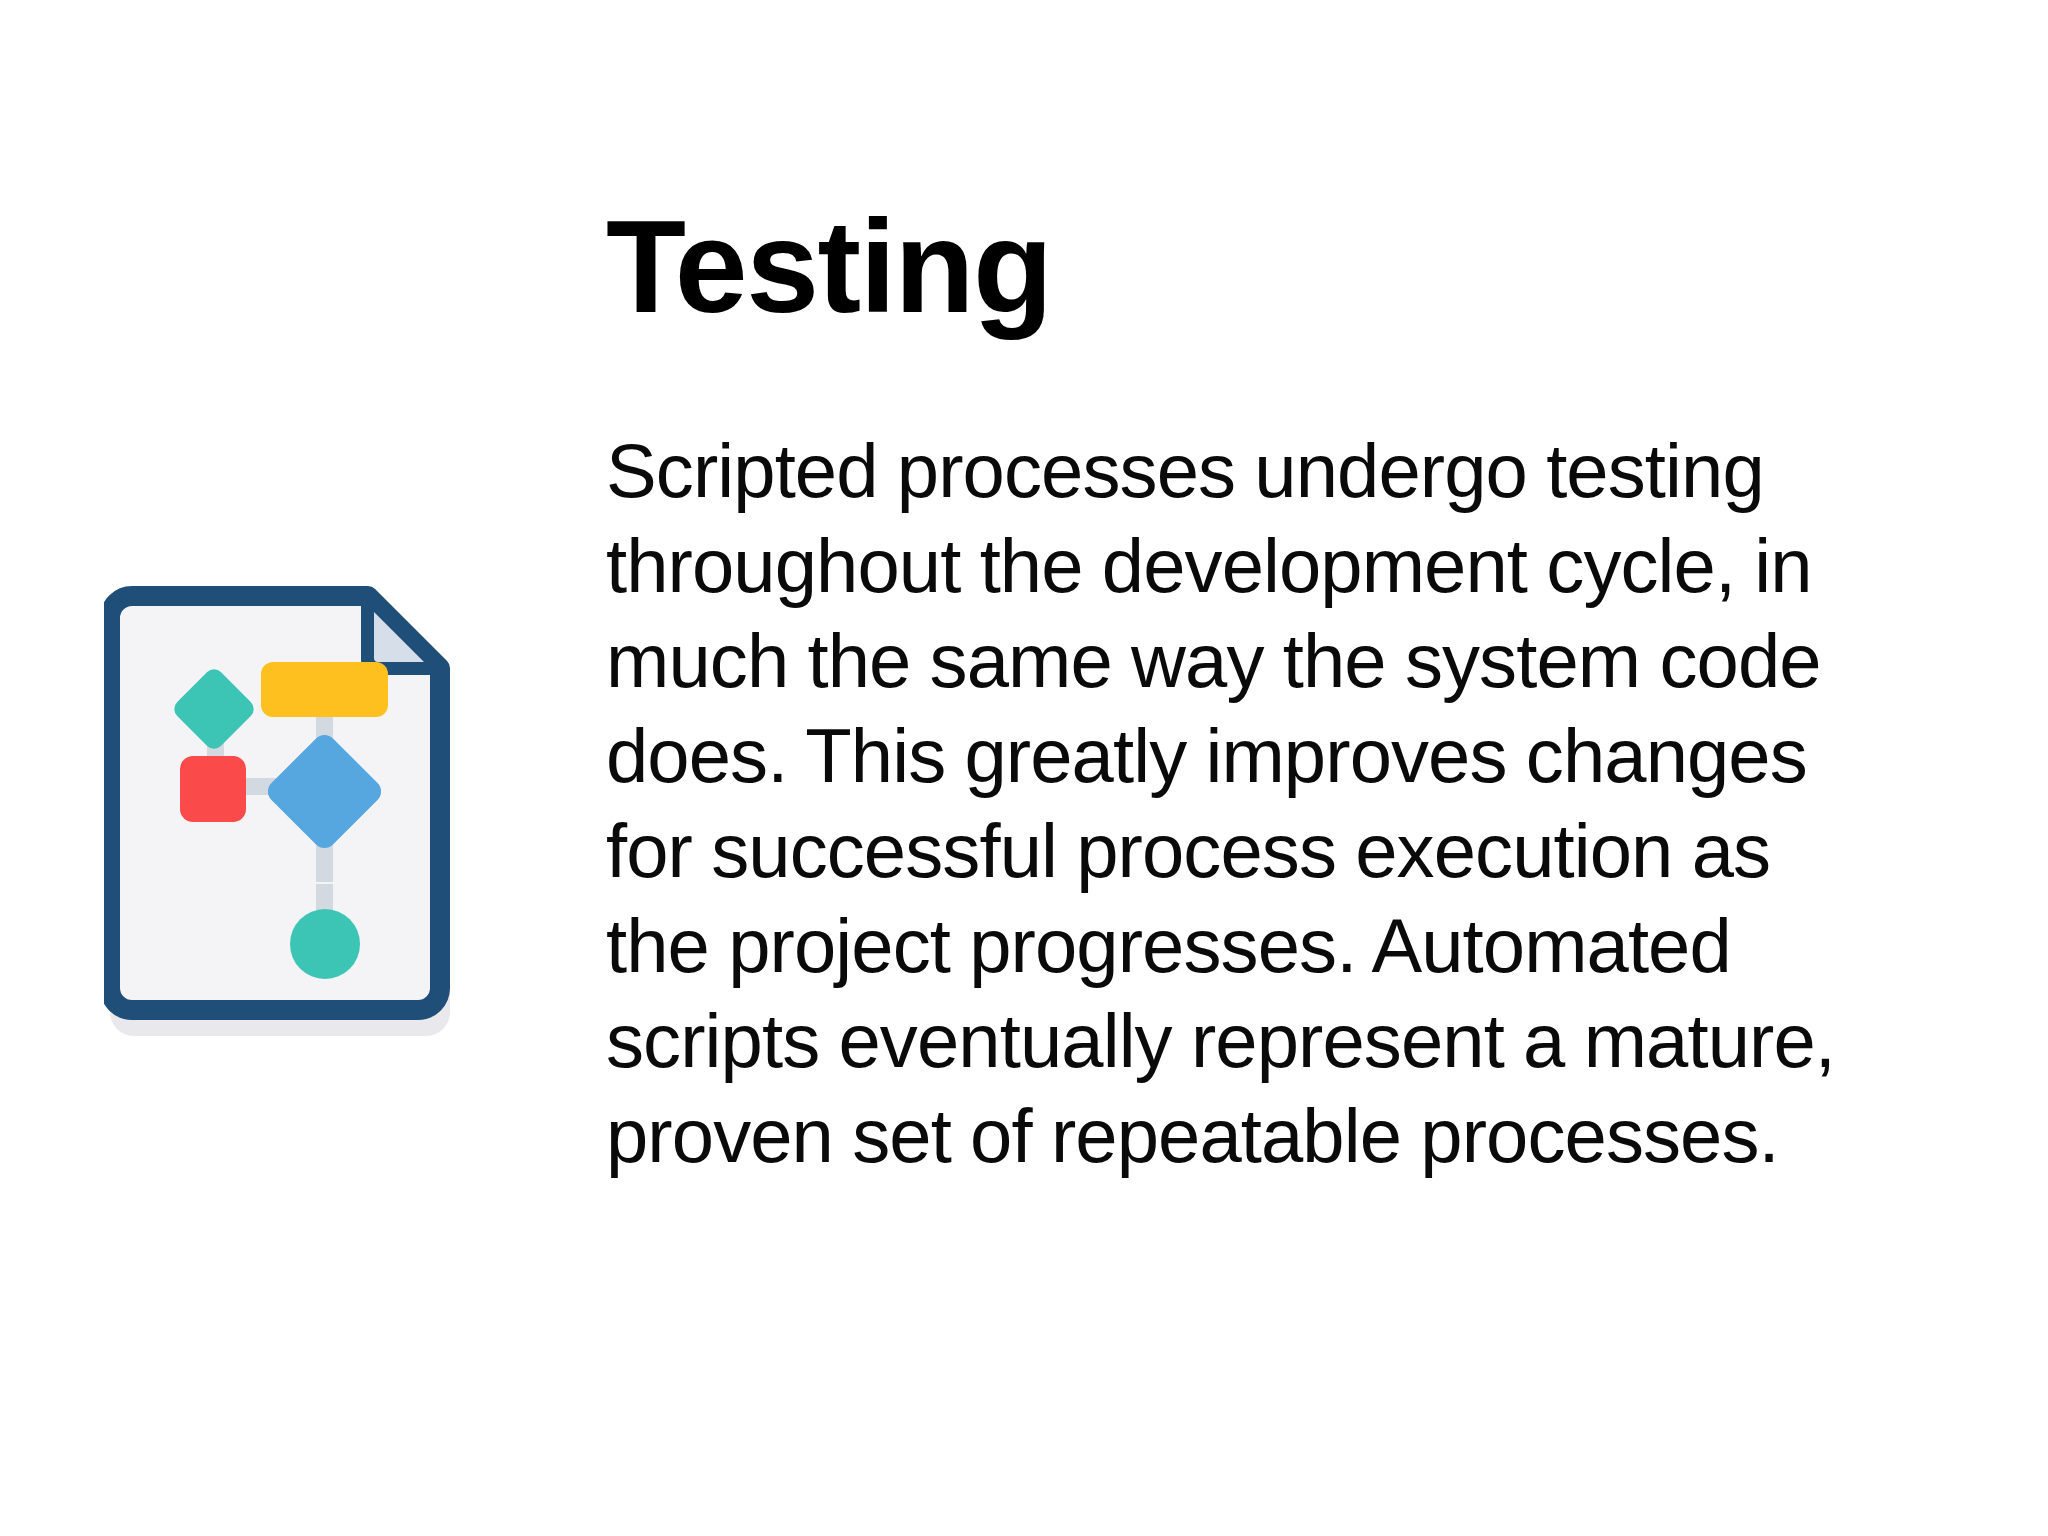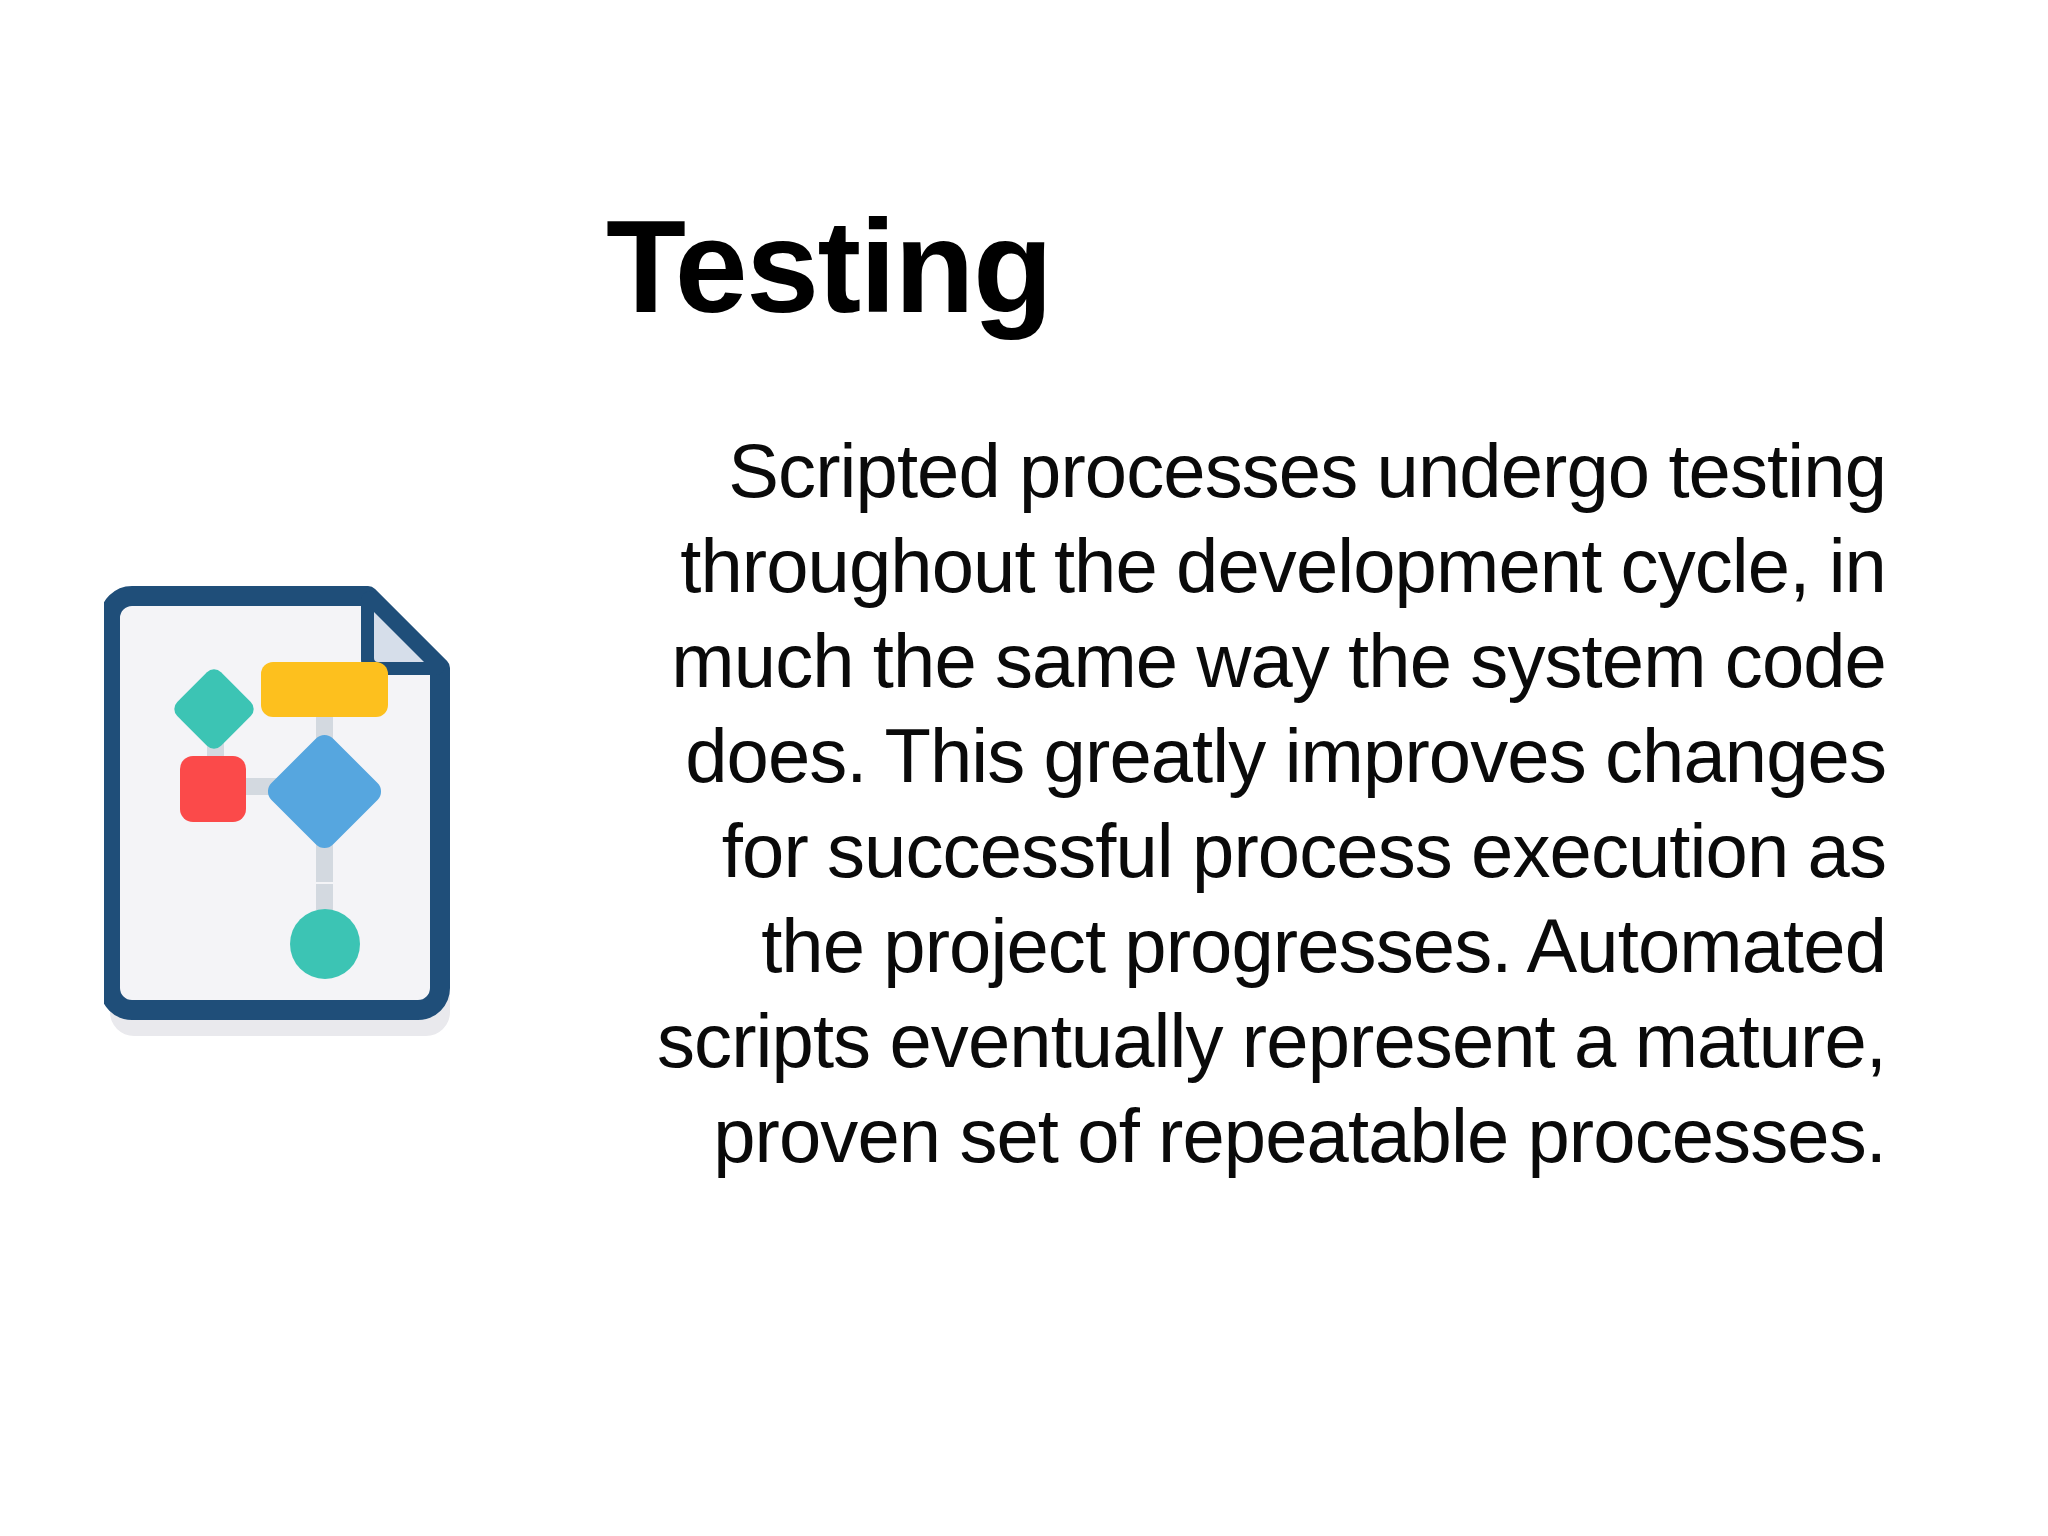--- a/index.html
+++ b/index.html
@@ -57,21 +57,21 @@
     margin: 0;
     padding: 0;
     margin-top: 86px;
     font-family: "Liberation Sans", sans-serif;
     font-size: 76px;
     font-weight: 400;
     line-height: 95px;
     letter-spacing: -0.9px;
     word-spacing: -1px;
     color: #0a0a0a;
-    text-align: right;
+    text-align: left;
     max-width: 1280px;
   }
 </style>
 </head>
 <body>
 
 <div class="slide">
 
   <div class="icon-area">
     <svg class="doc-icon" width="400" height="470" viewBox="0 0 400 470" xmlns="http://www.w3.org/2000/svg">

